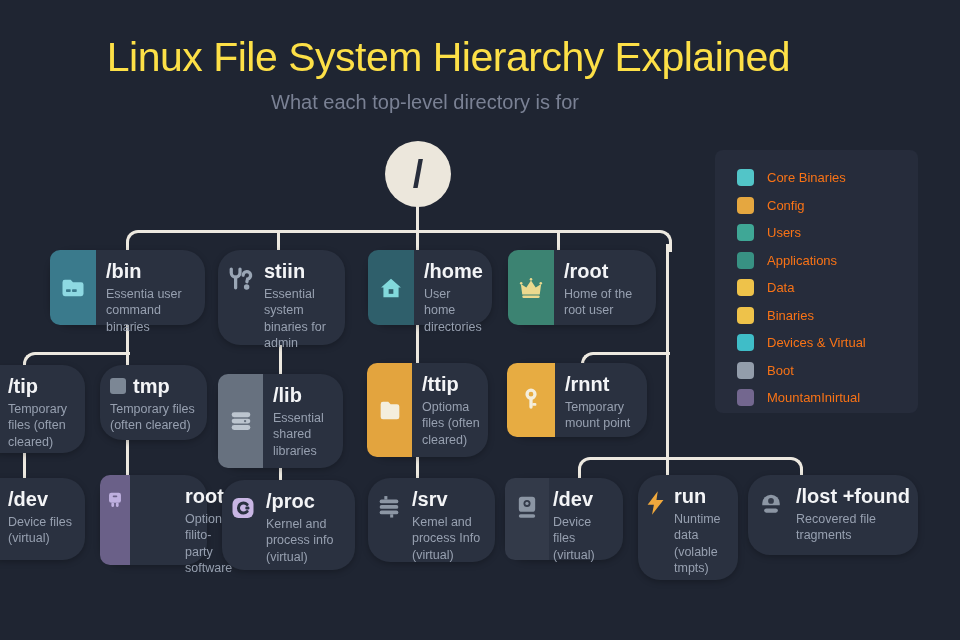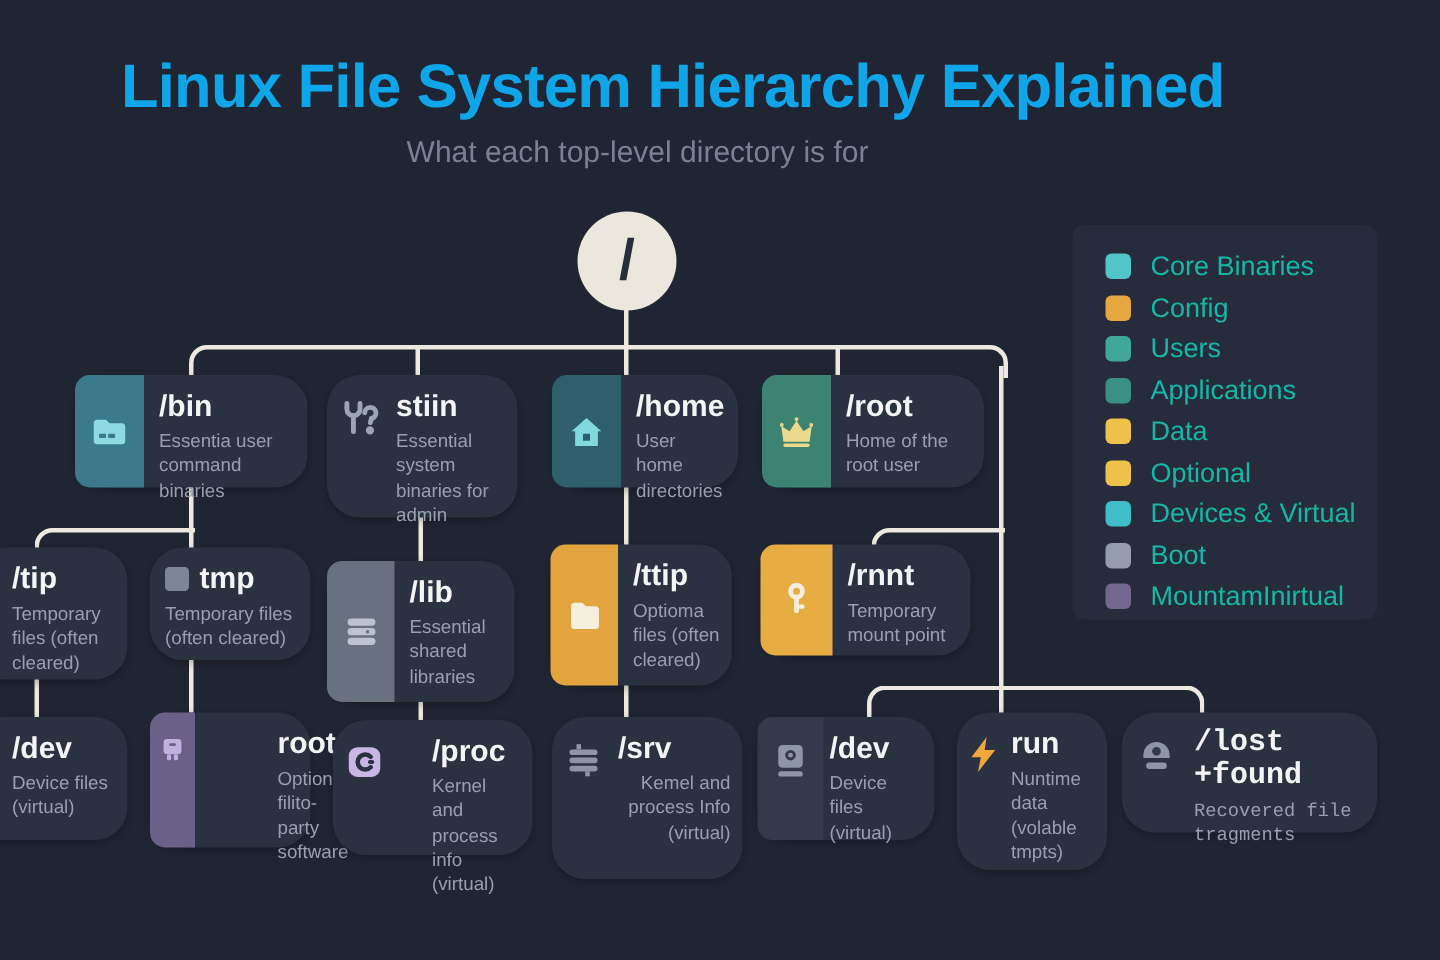--- a/index.html
+++ b/index.html
@@ -1,20 +1,20 @@
 <!DOCTYPE html>
 <html><head>
 <meta charset="utf-8">
 <style>
   html,body{margin:0;padding:0;background:#10141f;}
   .canvas{position:relative;width:960px;height:640px;background:#1F2532;overflow:hidden;
           font-family:"Liberation Sans", sans-serif;}
   
   .hdr{position:absolute;left:0;top:34px;width:850px;text-align:center;}
-  .hdr h1{margin:0;font-size:41px;font-weight:700;color:#0ea5e9;letter-spacing:-0.5px;padding-left:47px;}
+  .hdr h1{margin:0;font-size:41px;font-weight:400;color:#fde047;letter-spacing:-0.5px;padding-left:47px;}
   .hdr h2{margin:10px 0 0 0;font-size:20px;font-weight:400;color:#7A8194;}
   
   .rootnode{position:absolute;left:385px;top:141px;width:66px;height:66px;border-radius:50%;
             background:#ECE7DC;display:flex;align-items:center;justify-content:center;
             font-size:38px;font-weight:700;color:#272D3B;z-index:3;}
   
   .ln{position:absolute;z-index:1;}
   .vl{width:0;border-left:3px solid #EDE9E0;}
   .bar-n{border-top:3px solid #EDE9E0;border-left:3px solid #EDE9E0;border-right:3px solid #EDE9E0;
          border-radius:12px 12px 0 0;}
@@ -26,21 +26,21 @@
   .icol{flex:0 0 auto;display:flex;align-items:flex-start;justify-content:center;padding-top:14px;}
   .ctext{padding:10px 8px 8px 10px;min-width:0;}
   .c-title{font-size:20px;font-weight:700;color:#F3F4F6;line-height:1.1;display:flex;align-items:center;gap:7px;}
   .c-desc{margin-top:4px;font-size:12.5px;color:#97A0B0;line-height:1.3;}
   .sq{display:inline-block;width:16px;height:16px;border-radius:3px;background:#7C8795;}
   
   .legend{position:absolute;left:715px;top:150px;width:203px;height:263px;background:#262C3B;
           border-radius:8px;padding:14px 0 0 22px;box-sizing:border-box;z-index:2;}
   .litem{display:flex;align-items:center;gap:13px;height:27.5px;}
   .swatch{width:17px;height:17px;border-radius:4px;flex:0 0 auto;}
-  .llabel{font-size:18px;color:#14b8a6;}
+  .llabel{font-size:13px;color:#f97316;}
 </style>
 </head>
 <body>
 
 <div class="canvas">
 
   <div class="hdr">
     <h1>Linux File System Hierarchy Explained</h1>
     <h2>What each top-level directory is for</h2>
   </div>
@@ -205,27 +205,27 @@
   </div>
 
   <div class="card" style="left:222px;top:480px;width:133px;height:90px;">
     <div class="icol" style="width:42px;">
       <svg width="28" height="28" viewBox="0 0 24 24">
           <rect x="3" y="3.5" width="18" height="17" rx="5" fill="#C9B6E4"></rect>
           <path d="M15.5 9a4.3 4.3 0 100 6" fill="none" stroke="#2A3140" stroke-width="2.6" stroke-linecap="round"></path>
           <rect x="14" y="10.8" width="3.5" height="2.4" rx="1" fill="#2A3140"></rect>
         </svg>
     </div>
-    <div class="ctext" style="padding-left:2px;margin-left:22px;">
+    <div class="ctext" style="padding-left:2px;">
       <div class="c-title">/proc</div>
       <div class="c-desc">Kernel and process info (virtual)</div>
     </div>
   </div>
 
-  <div class="card" style="left:368px;top:478px;width:127px;height:108px;text-align:right;">
+  <div class="card" style="left:368px;top:478px;width:127px;height:84px;">
     <div class="icol" style="width:42px;">
       <svg width="28" height="28" viewBox="0 0 24 24">
           <rect x="8" y="3.5" width="2.6" height="3" fill="#8C96A4"></rect>
           <rect x="4" y="6.5" width="16" height="3.2" rx="1.6" fill="#8C96A4"></rect>
           <rect x="4" y="11.2" width="16" height="3.2" rx="1.6" fill="#8C96A4"></rect>
           <rect x="4" y="15.9" width="16" height="3.2" rx="1.6" fill="#8C96A4"></rect>
           <rect x="13" y="19.1" width="2.6" height="2.8" fill="#8C96A4"></rect>
         </svg>
     </div>
     <div class="ctext" style="padding-left:2px;">
@@ -262,21 +262,21 @@
   </div>
 
   <div class="card" style="left:748px;top:475px;width:170px;height:80px;">
     <div class="icol" style="width:46px;">
       <svg width="30" height="30" viewBox="0 0 24 24">
           <path fill="#8C96A4" d="M5 13v-1.5a7 7 0 0114 0V13z"></path>
           <circle cx="12" cy="9.5" r="2.3" fill="#333A49"></circle>
           <rect x="6.5" y="15.5" width="11" height="3.4" rx="1.7" fill="#8C96A4"></rect>
         </svg>
     </div>
-    <div class="ctext" style="padding-left:2px;font-family:Liberation Mono, monospace;">
+    <div class="ctext" style="padding-left:2px;">
       <div class="c-title">/lost +found</div>
       <div class="c-desc">Recovered file tragments</div>
     </div>
   </div>
 
   <div class="legend">
     <div class="litem">
       <span class="swatch" style="background-color: rgb(82, 197, 200);"></span>
       <span class="llabel">Core Binaries</span>
     </div>
@@ -291,21 +291,21 @@
     <div class="litem">
       <span class="swatch" style="background-color: rgb(56, 145, 131);"></span>
       <span class="llabel">Applications</span>
     </div>
     <div class="litem">
       <span class="swatch" style="background-color: rgb(238, 194, 74);"></span>
       <span class="llabel">Data</span>
     </div>
     <div class="litem">
       <span class="swatch" style="background-color: rgb(238, 194, 74);"></span>
-      <span class="llabel">Optional</span>
+      <span class="llabel">Binaries</span>
     </div>
     <div class="litem">
       <span class="swatch" style="background-color: rgb(63, 189, 200);"></span>
       <span class="llabel">Devices &amp; Virtual</span>
     </div>
     <div class="litem">
       <span class="swatch" style="background-color: rgb(147, 157, 171);"></span>
       <span class="llabel">Boot</span>
     </div>
     <div class="litem">

